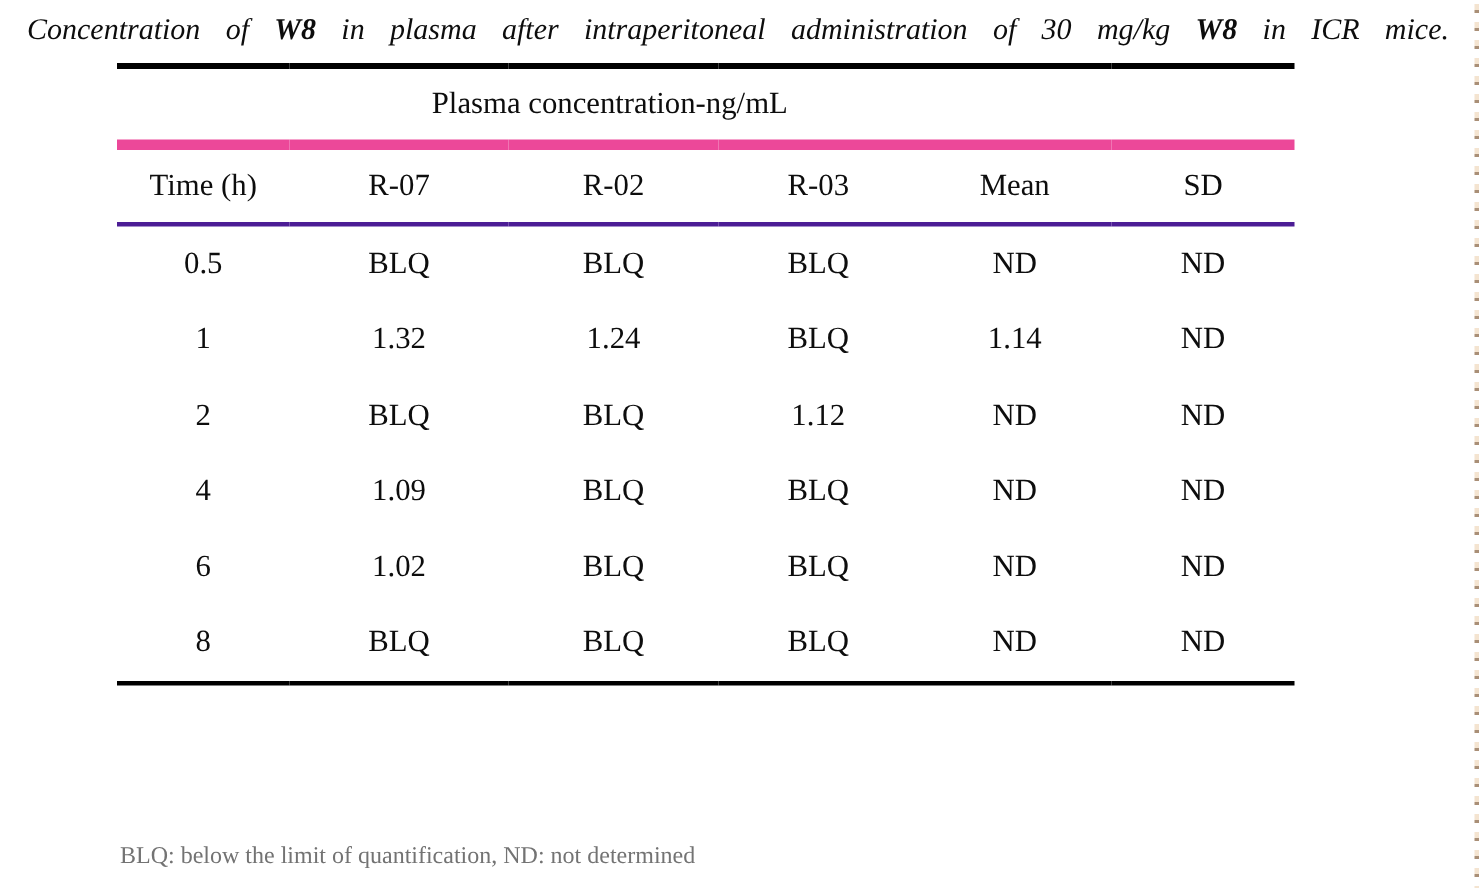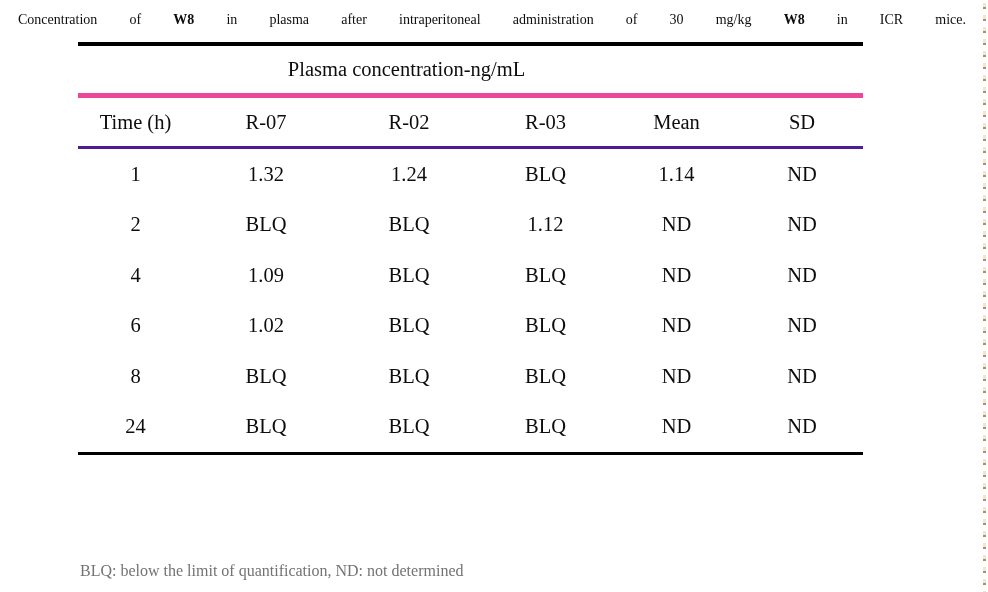--- a/index.html
+++ b/index.html
@@ -13,26 +13,27 @@
     background: #ffffff;
     overflow: hidden;
     font-family: "Liberation Serif", "DejaVu Serif", serif;
     color: #0d0d0d;
   }
   .paper-title {
     position: absolute;
     top: 8px;
     left: 18px;
     right: 22px;
-    font-size: 14px;
+    font-size: 20px;
     line-height: 24px;
     text-align: justify;
     text-align-last: justify;
     white-space: normal;
     color: #0d0d0d;
+    font-style: italic;
   }
   .paper-title b { font-weight: bold; }
 
   table.data-table {
     position: absolute;
     top: 42px;
     left: 78px;
     width: 785px;
     border-collapse: collapse;
     table-layout: fixed;
@@ -41,21 +42,21 @@
   }
   table.data-table th, table.data-table td {
     padding: 0;
     font-weight: normal;
     text-align: center;
     vertical-align: middle;
     overflow: hidden;
   }
   tr.caption-row th {
     border-top: 4px solid #000000;
-    border-bottom: 5px solid #ec4899;
+    border-bottom: 7px solid #ec4899;
     height: 47px;
     padding-right: 128px; 
   }
   tr.header-row th {
     height: 48px;
     border-bottom: 3px solid #4c1d95;
   }
   tbody tr td { height: 50.5px; }
   tbody tr:last-child td { border-bottom: 3px solid #000000; }
 
@@ -108,20 +109,28 @@
         <th>Time (h)</th>
         <th>R-07</th>
         <th>R-02</th>
         <th>R-03</th>
         <th>Mean</th>
         <th>SD</th>
       </tr>
   </thead>
   <tbody id="table-body">
       <tr>
+        <td>0.5</td>
+        <td>BLQ</td>
+        <td>BLQ</td>
+        <td>BLQ</td>
+        <td>ND</td>
+        <td>ND</td>
+      </tr>
+      <tr>
         <td>1</td>
         <td>1.32</td>
         <td>1.24</td>
         <td>BLQ</td>
         <td>1.14</td>
         <td>ND</td>
       </tr>
       <tr>
         <td>2</td>
         <td>BLQ</td>
@@ -147,26 +156,18 @@
         <td>ND</td>
       </tr>
       <tr>
         <td>8</td>
         <td>BLQ</td>
         <td>BLQ</td>
         <td>BLQ</td>
         <td>ND</td>
         <td>ND</td>
       </tr>
-      <tr>
-        <td>24</td>
-        <td>BLQ</td>
-        <td>BLQ</td>
-        <td>BLQ</td>
-        <td>ND</td>
-        <td>ND</td>
-      </tr>
     </tbody>
 </table>
 
 <div class="footnote">BLQ: below the limit of quantification, ND: not determined</div>
 
 <div class="edge-dots"></div>
 
 </body></html>

